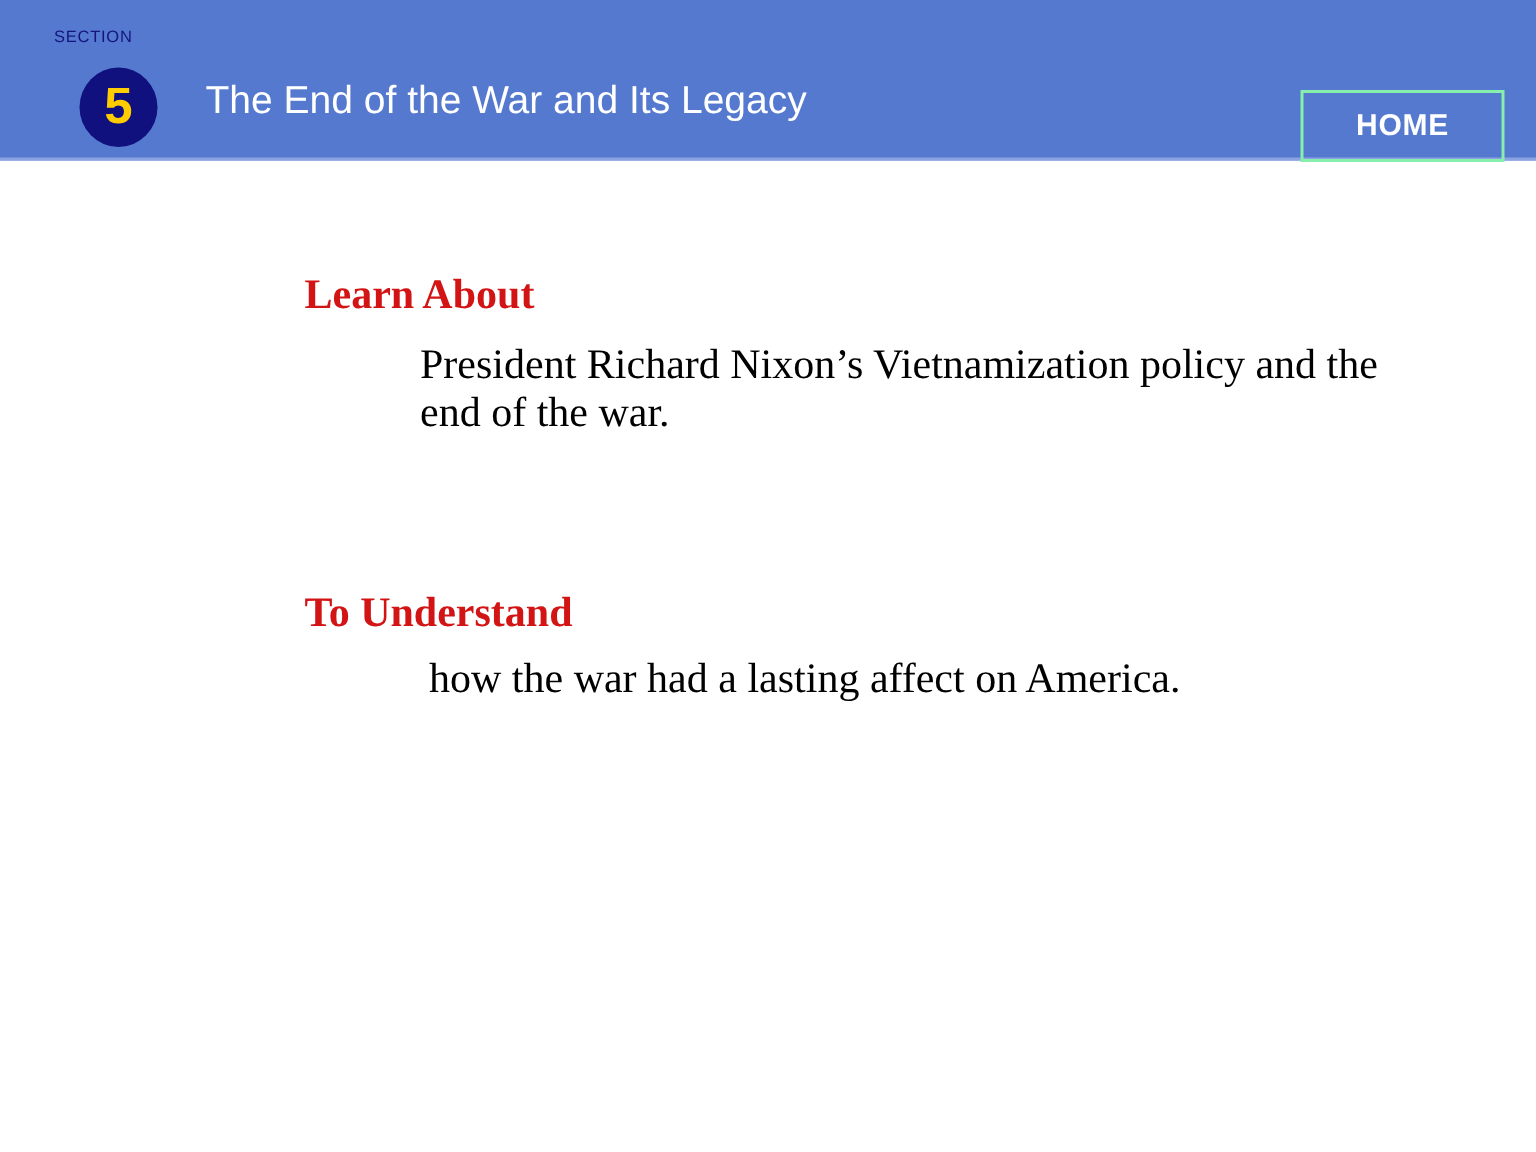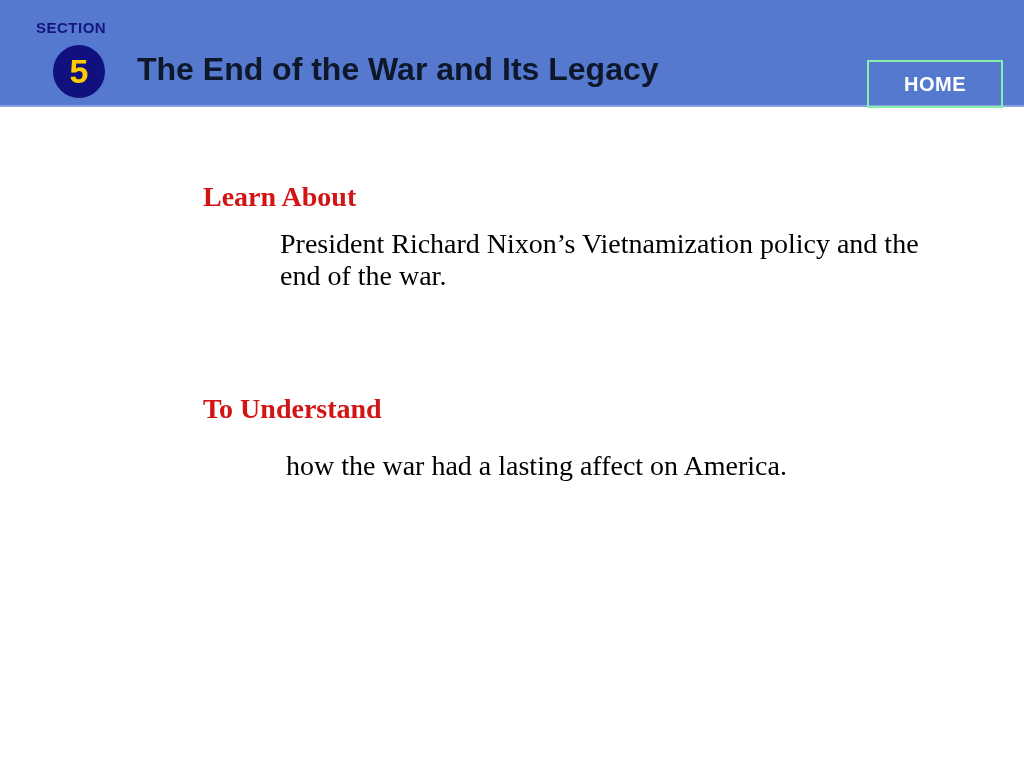--- a/index.html
+++ b/index.html
@@ -24,22 +24,22 @@
     width: 1024px;
     height: 107px;
     background: #5479CE;
     border-bottom: 2px solid #8ba3e0;
     box-sizing: border-box;
   }
   .section-label {
     position: absolute;
     left: 36px;
     top: 19px;
-    font-size: 15px;
-    font-weight: bold;
+    font-size: 11px;
+    font-weight: normal;
     letter-spacing: 0.5px;
     color: #15157E;
   }
   .section-badge {
     position: absolute;
     left: 53px;
     top: 45px;
     width: 52px;
     height: 53px;
     border-radius: 50%;
@@ -52,23 +52,23 @@
     color: #FFCC00;
     font-size: 34px;
     font-weight: bold;
     line-height: 1;
     padding-bottom: 2px;
   }
   .slide-title {
     position: absolute;
     left: 137px;
     top: 51px;
-    font-size: 32px;
-    font-weight: bold;
-    color: #0f172a;
+    font-size: 26px;
+    font-weight: normal;
+    color: #ffffff;
     white-space: nowrap;
   }
   .home-button {
     position: absolute;
     left: 867px;
     top: 60px;
     width: 136px;
     height: 48px;
     background: transparent;
     border: 2px solid #86efac;
@@ -100,21 +100,21 @@
   }
   .learn-about-heading { left: 203px; top: 74px; }
   .to-understand-heading { left: 203px; top: 286px; text-align: right; }
   .body-text {
     position: absolute;
     font-size: 28px;
     color: #000000;
     line-height: 32px;
   }
   .learn-about-text { left: 280px; top: 121px; width: 660px; }
-  .to-understand-text { left: 286px; top: 343px; width: 680px; }
+  .to-understand-text { left: 286px; top: 330px; width: 680px; }
 </style>
 </head>
 <body>
 
 <div class="slide">
 
   <div class="header">
     <div class="section-label">SECTION</div>
     <div class="section-badge">
       <span class="section-number">5</span>

